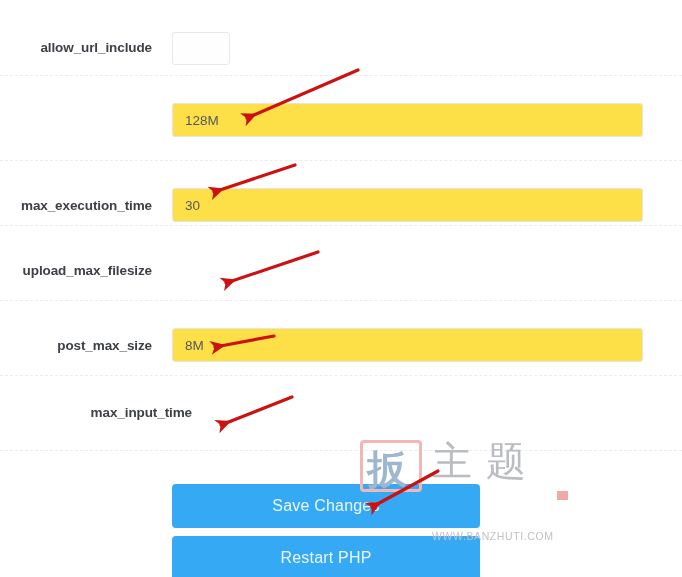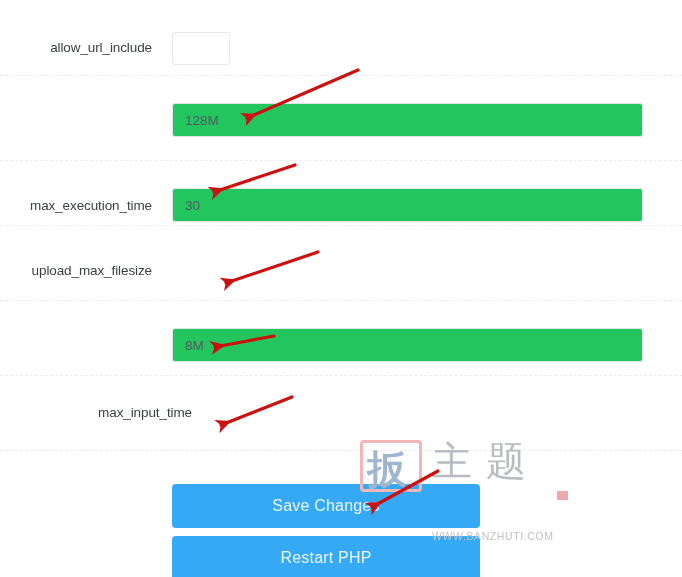--- a/index.html
+++ b/index.html
@@ -44,41 +44,41 @@
     height: 0;
     border-top: 1px dashed #ececf0;
   }
 
   .field-label {
     position: absolute;
     left: 0;
     width: 152px;
     text-align: right;
     font-size: 13.5px;
-    font-weight: normal;
+    font-weight: bold;
     color: #3d4147;
     letter-spacing: -0.1px;
     white-space: nowrap;
   }
   .form-row.r0 .field-label { top: 36px; }
   .form-row.r1 .field-label { top: 38px; }
   .form-row.r2 .field-label { top: 38px; }
   .form-row.r3 .field-label { top: 38px; }
   .form-row.r4 .field-label { top: 38px; }
   .form-row.r5 .field-label { top: 30px; margin-left: 40px; }
 
   .text-input {
     position: absolute;
     left: 172px;
     width: 471px;
     height: 34px;
     box-sizing: border-box;
     border: 1px solid #e3e5e8;
     border-radius: 3px;
-    background: #22c55e;
+    background: #fde047;
     font-family: "Liberation Sans", sans-serif;
     font-size: 13.5px;
     color: #55595e;
     padding: 0 12px;
     outline: none;
   }
   .form-row.r1 .text-input,
   .form-row.r2 .text-input,
   .form-row.r3 .text-input,
   .form-row.r4 .text-input,
@@ -206,20 +206,21 @@
     <input class="text-input" type="text" value="30" style="">
   </div>
 
   <div class="form-row r3">
     <div class="row-sep"></div>
     <div class="field-label">upload_max_filesize</div>
   </div>
 
   <div class="form-row r4">
     <div class="row-sep"></div>
+    <div class="field-label">post_max_size</div>
     <input class="text-input" type="text" value="8M" style="">
   </div>
 
   <div class="form-row r5">
     <div class="row-sep"></div>
     <div class="field-label">max_input_time</div>
   </div>
 
   <div class="row-sep" style="top:450px;"></div>
 

